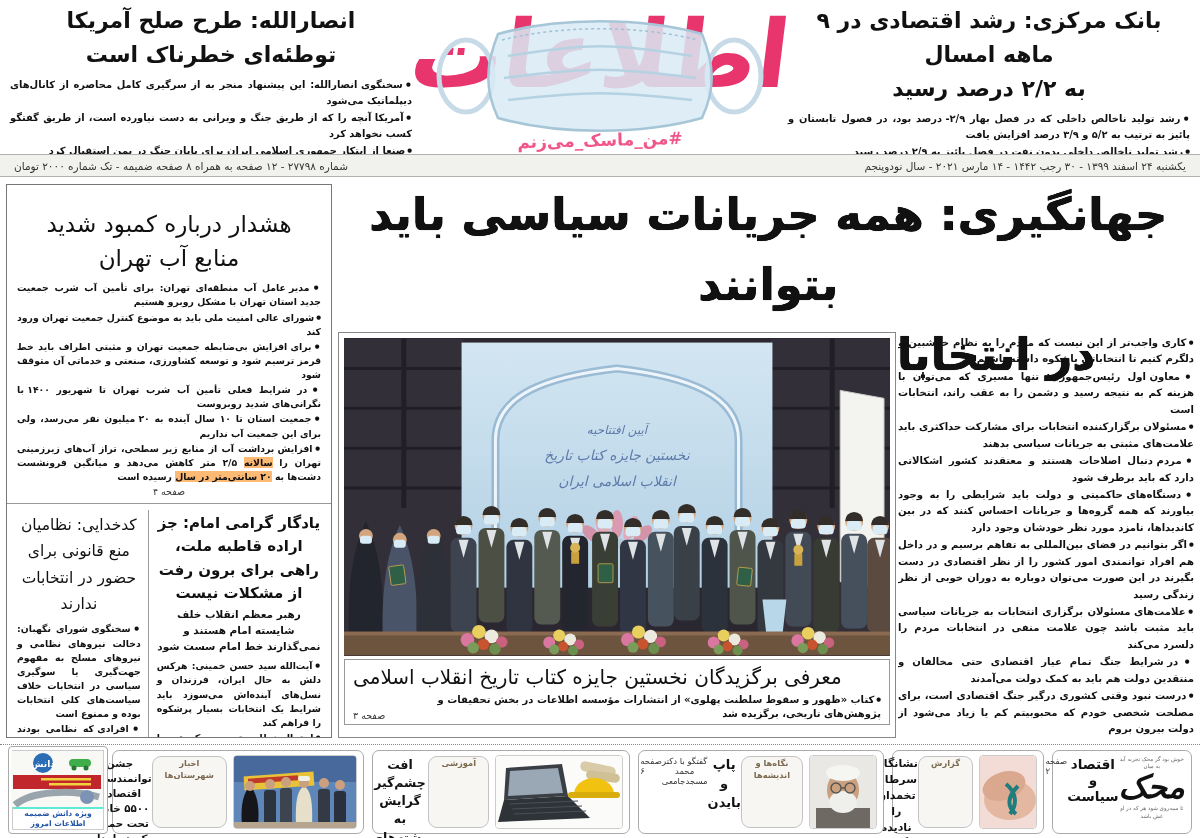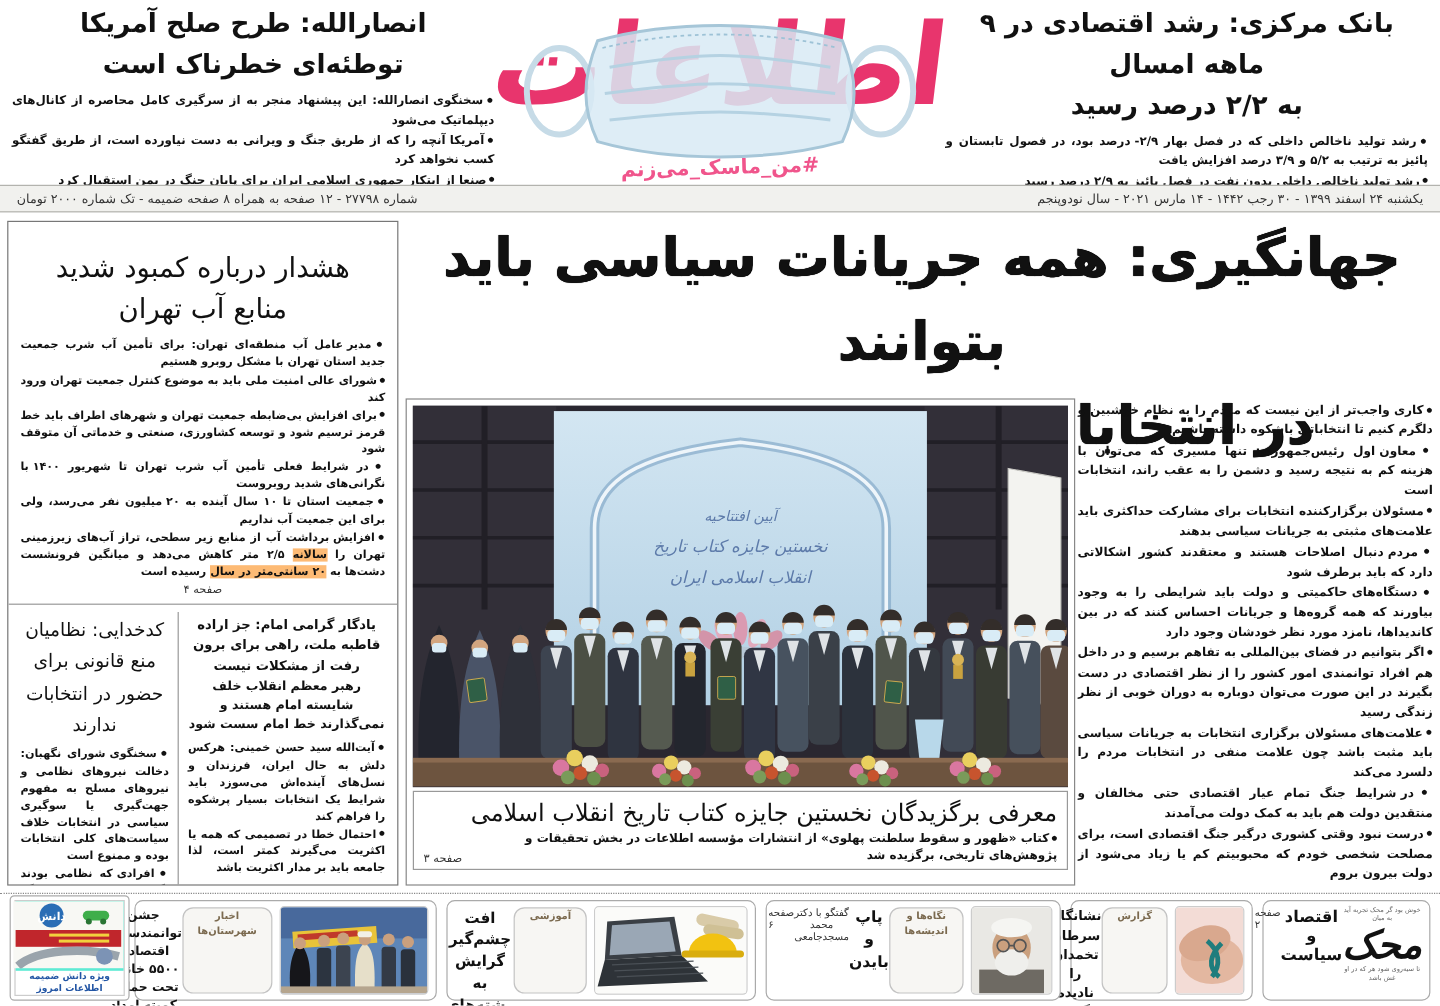--- a/index.html
+++ b/index.html
@@ -41,34 +41,34 @@
     text-shadow:0 0 .7px #000,.5px 0 0 #000;}
   
   #leftBox{left:6px;top:184px;width:326px;height:554px;border:1px solid #777;
     box-sizing:border-box;padding:20px 10px;overflow:hidden}
   .water-h{font-size:23px;font-weight:400;text-align:center;line-height:1.55;margin:2px 0 0}
   #leftBox .bullets li{font-size:9.3px;line-height:1.52}
   .sect-div{border:none;border-top:1px solid #999;margin:6px -10px}
   .midrow{display:flex}
   .col-imam{width:57%;border-left:1px solid #999;padding-left:8px;box-sizing:border-box}
   .col-kad{width:43%;padding-right:7px;box-sizing:border-box}
-  .imam-h{font-size:11px;font-weight:bold;text-align:center;line-height:1.55;margin:2px 0 0}
+  .imam-h{font-size:15px;font-weight:bold;text-align:center;line-height:1.55;margin:2px 0 0}
   .imam-sub{font-size:10.5px;font-weight:bold;text-align:center;line-height:1.5;margin:2px 0 0}
   .kad-h{font-size:15.5px;font-weight:400;text-align:center;line-height:1.7;margin:2px 0 0}
   .midrow .bullets li{font-size:8.8px;line-height:1.5}
   .hl{background:#fdba74}
   
   #rightCol{right:6px;top:330px;width:296px;height:410px;overflow:hidden}
   #rightCol .bullets li{font-size:10.1px;line-height:1.63}
   
   #photoBox{left:338px;top:332px;width:558px;height:406px;border:1px solid #888;
     box-sizing:border-box;padding:5px;background:#fff}
   .photo-caption{font-size:8.5px;color:#555;text-align:left;direction:rtl;margin:1px 2px 0;text-align:right}
   .banner{border:1px solid #999;margin-top:3px;padding:1px 8px 3px}
-  .banner-title{font-size:20px;font-weight:400;text-align:right;white-space:nowrap;letter-spacing:-.3px;margin:0;line-height:1.6}
+  .banner-title{font-size:20px;font-weight:400;text-align:left;white-space:nowrap;letter-spacing:-.3px;margin:0;line-height:1.6}
   .banner-sub-row{display:flex;align-items:flex-end}
   .banner-sub{flex:1;font-size:10px;font-weight:bold;text-align:right;line-height:1.4}
   .banner-sub::before{content:"● ";font-size:5.5px;vertical-align:2px}
   
   #dotline{top:744px;left:0;right:0;border-top:1px dotted #888}
   .bbox{top:750px;height:84px;border:1px solid #aaa;border-radius:7px;
     box-sizing:border-box;background:#fff;display:flex;align-items:center;padding:4px 6px;gap:6px}
   .bphoto{border:1px solid #ccc;border-radius:4px;overflow:hidden;flex:none}
   .btext{flex:1;text-align:center;align-self:stretch;display:flex;flex-direction:row;justify-content:space-between;padding:1px 0}
   .pill{display:inline-block;margin:0 auto;border:1px solid #c3c3c3;background:#f7f6f3;border-radius:9px;
@@ -130,21 +130,21 @@
 </div>
 
 <div class="abs" id="leftBox">
 
   <div>
     <div class="water-h">هشدار درباره کمبود شدید</div>
     <div class="water-h" style="margin-top:-2px">منابع آب تهران</div>
     <ul class="bullets">
       <li>مدیر عامل آب منطقه‌ای تهران: برای تأمین آب شرب جمعیت جدید استان تهران با مشکل روبرو هستیم</li>
       <li>شورای عالی امنیت ملی باید به موضوع کنترل جمعیت تهران ورود کند</li>
-      <li>برای افزایش بی‌ضابطه جمعیت تهران و شهرهای اطراف باید خط قرمز ترسیم شود و توسعه کشاورزی، صنعتی و خدماتی آن متوقف شود</li>
+      <li>برای افزایش بی‌ضابطه جمعیت تهران و مثبتی اطراف باید خط قرمز ترسیم شود و توسعه کشاورزی، صنعتی و خدماتی آن متوقف شود</li>
       <li>در شرایط فعلی تأمین آب شرب تهران تا شهریور ۱۴۰۰ با نگرانی‌های شدید روبروست</li>
       <li>جمعیت استان تا ۱۰ سال آینده به ۲۰ میلیون نفر می‌رسد، ولی برای این جمعیت آب نداریم</li>
       <li><span>افزایش برداشت آب از منابع زیر سطحی، تراز آب‌های زیرزمینی تهران را </span><span class="hl">سالانه</span><span> ۲/۵ متر کاهش می‌دهد و میانگین فرونشست دشت‌ها به </span><span class="hl">۲۰ سانتی‌متر در سال</span><span> رسیده است</span></li>
     </ul>
     <span class="page-ref">صفحه ۴</span>
   </div>
   <hr class="sect-div">
 
   <div class="midrow">
     <div class="col-imam">

